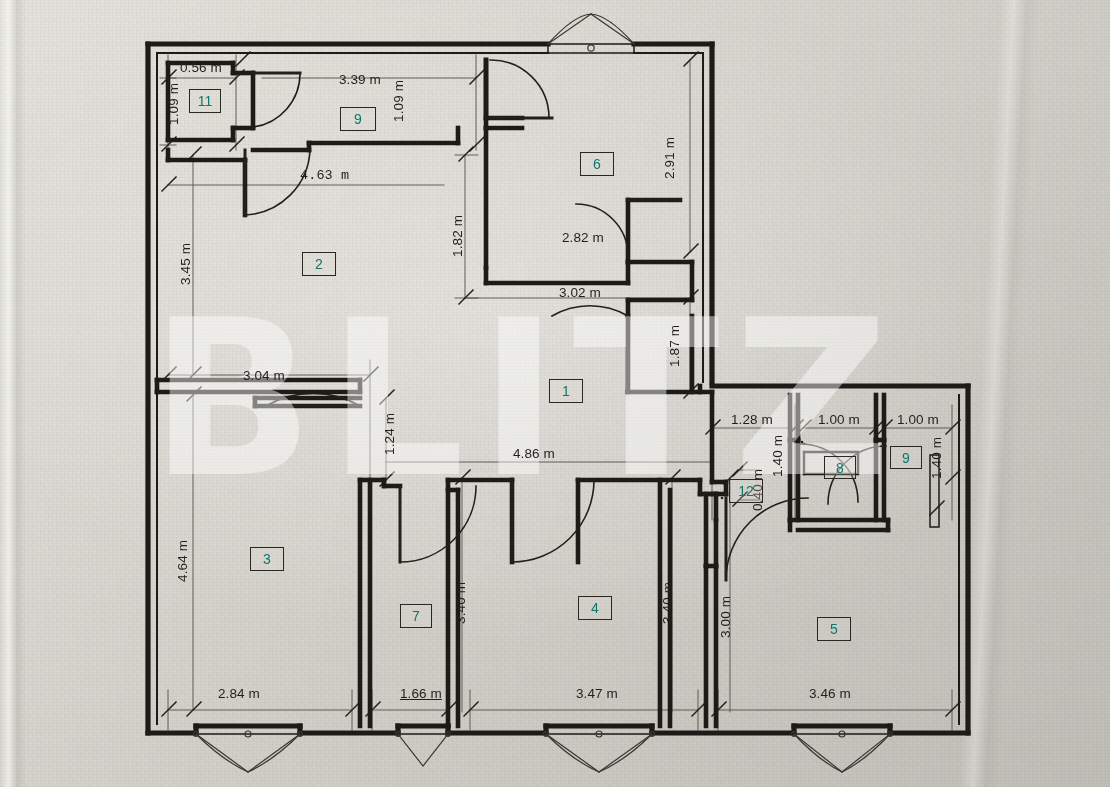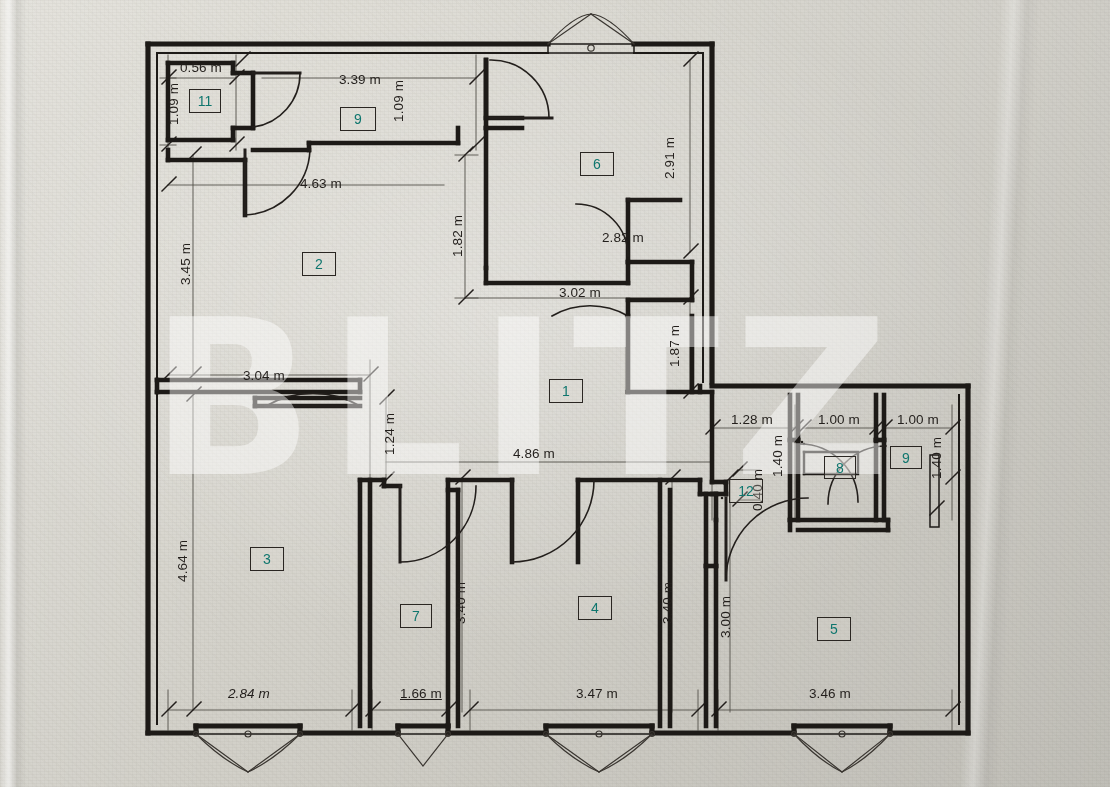--- a/index.html
+++ b/index.html
@@ -419,41 +419,41 @@
     </g>
   </svg>
 
   <div class="wm">BLITZ</div>
 
   <div id="dim-layer">
       <div class="lbl" style="left: 180px; top: 60px;">0.56 m</div>
       <div class="lbl" style="left: 339px; top: 72px;">3.39 m</div>
       <div class="lbl v" style="left: 166px; top: 83px; transform: rotate(-90deg) translate(-100%, 0px);">1.09 m</div>
       <div class="lbl v" style="left: 391px; top: 80px; transform: rotate(-90deg) translate(-100%, 0px);">1.09 m</div>
-      <div class="lbl" style="left: 300px; top: 176px;">4.63 m</div>
+      <div class="lbl" style="left: 300px; top: 168px; font-family: Liberation Mono, monospace;">4.63 m</div>
       <div class="lbl v" style="left: 450px; top: 215px; transform: rotate(-90deg) translate(-100%, 0px);">1.82 m</div>
       <div class="lbl v" style="left: 662px; top: 137px; transform: rotate(-90deg) translate(-100%, 0px);">2.91 m</div>
-      <div class="lbl" style="left: 562px; top: 230px; margin-left: 40px;">2.82 m</div>
+      <div class="lbl" style="left: 562px; top: 230px;">2.82 m</div>
       <div class="lbl" style="left: 559px; top: 285px;">3.02 m</div>
       <div class="lbl v" style="left: 178px; top: 243px; transform: rotate(-90deg) translate(-100%, 0px);">3.45 m</div>
       <div class="lbl" style="left: 243px; top: 368px;">3.04 m</div>
       <div class="lbl v" style="left: 667px; top: 325px; transform: rotate(-90deg) translate(-100%, 0px);">1.87 m</div>
       <div class="lbl v" style="left: 382px; top: 413px; transform: rotate(-90deg) translate(-100%, 0px);">1.24 m</div>
       <div class="lbl" style="left: 513px; top: 446px;">4.86 m</div>
       <div class="lbl" style="left: 731px; top: 412px;">1.28 m</div>
       <div class="lbl" style="left: 818px; top: 412px;">1.00 m</div>
       <div class="lbl" style="left: 897px; top: 412px;">1.00 m</div>
       <div class="lbl v" style="left: 770px; top: 435px; transform: rotate(-90deg) translate(-100%, 0px);">1.40 m</div>
       <div class="lbl v" style="left: 929px; top: 437px; transform: rotate(-90deg) translate(-100%, 0px);">1.40 m</div>
       <div class="lbl v" style="left: 750px; top: 469px; transform: rotate(-90deg) translate(-100%, 0px);">0.40 m</div>
       <div class="lbl v" style="left: 175px; top: 540px; transform: rotate(-90deg) translate(-100%, 0px);">4.64 m</div>
       <div class="lbl v" style="left: 453px; top: 582px; transform: rotate(-90deg) translate(-100%, 0px);">3.40 m</div>
       <div class="lbl v" style="left: 660px; top: 582px; transform: rotate(-90deg) translate(-100%, 0px);">3.40 m</div>
       <div class="lbl v" style="left: 718px; top: 596px; transform: rotate(-90deg) translate(-100%, 0px);">3.00 m</div>
-      <div class="lbl" style="left: 228px; top: 686px; font-style: italic;">2.84 m</div>
+      <div class="lbl" style="left: 218px; top: 686px;">2.84 m</div>
       <div class="lbl" style="left: 400px; top: 686px; text-decoration: underline;">1.66 m</div>
       <div class="lbl" style="left: 576px; top: 686px;">3.47 m</div>
       <div class="lbl" style="left: 809px; top: 686px;">3.46 m</div>
     </div>
   <div id="tag-layer">
       <div class="roomtag" style="left: 549px; top: 379px; width: 32px; height: 22px;">1</div>
       <div class="roomtag" style="left: 302px; top: 252px; width: 32px; height: 22px;">2</div>
       <div class="roomtag" style="left: 250px; top: 547px; width: 32px; height: 22px;">3</div>
       <div class="roomtag" style="left: 578px; top: 596px; width: 32px; height: 22px;">4</div>
       <div class="roomtag" style="left: 817px; top: 617px; width: 32px; height: 22px;">5</div>

